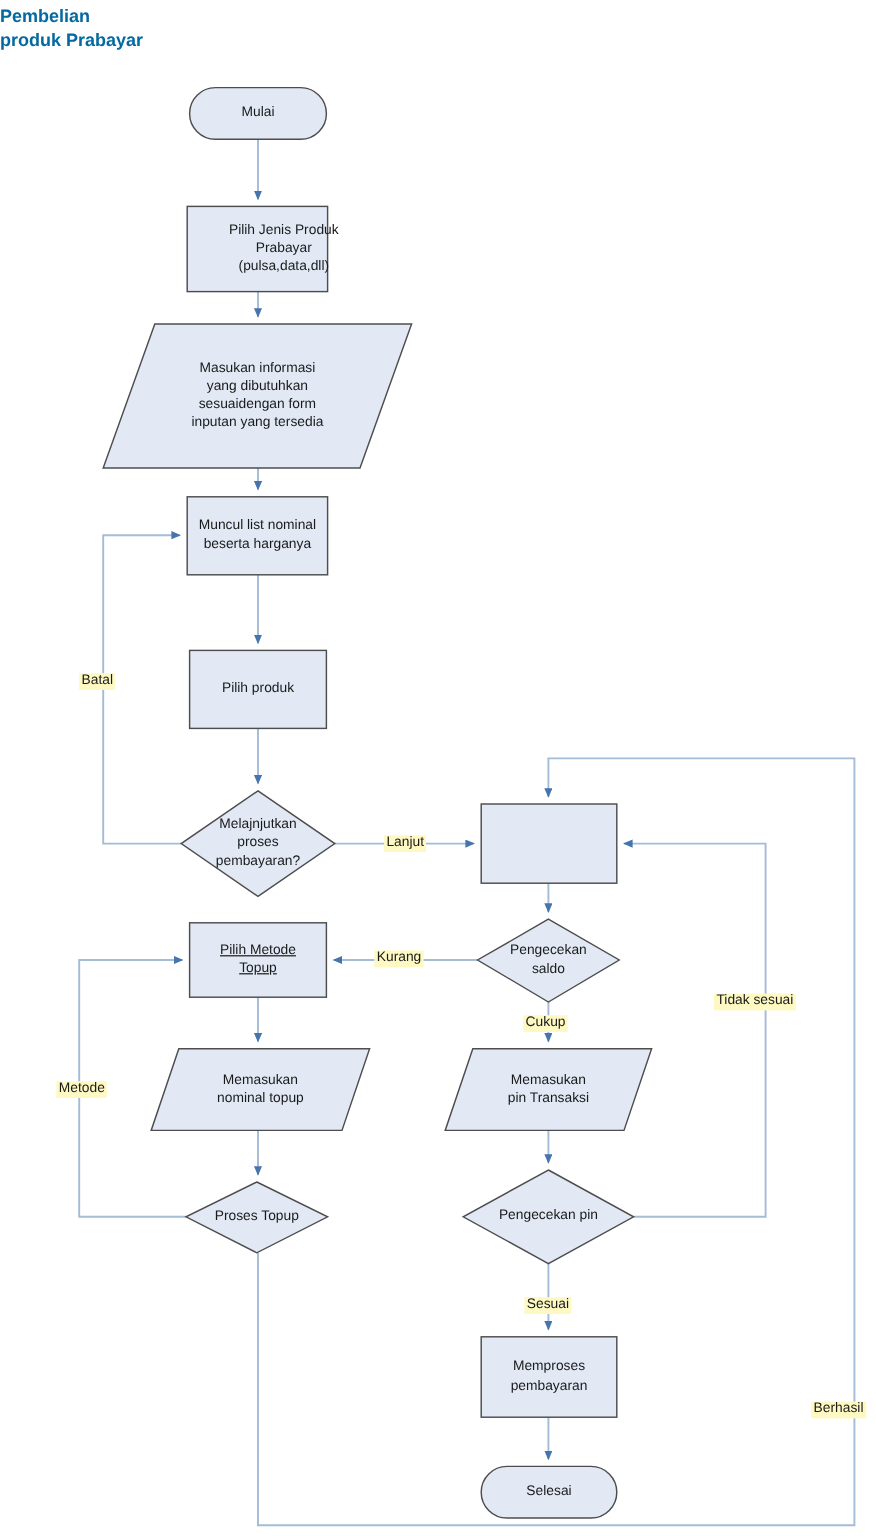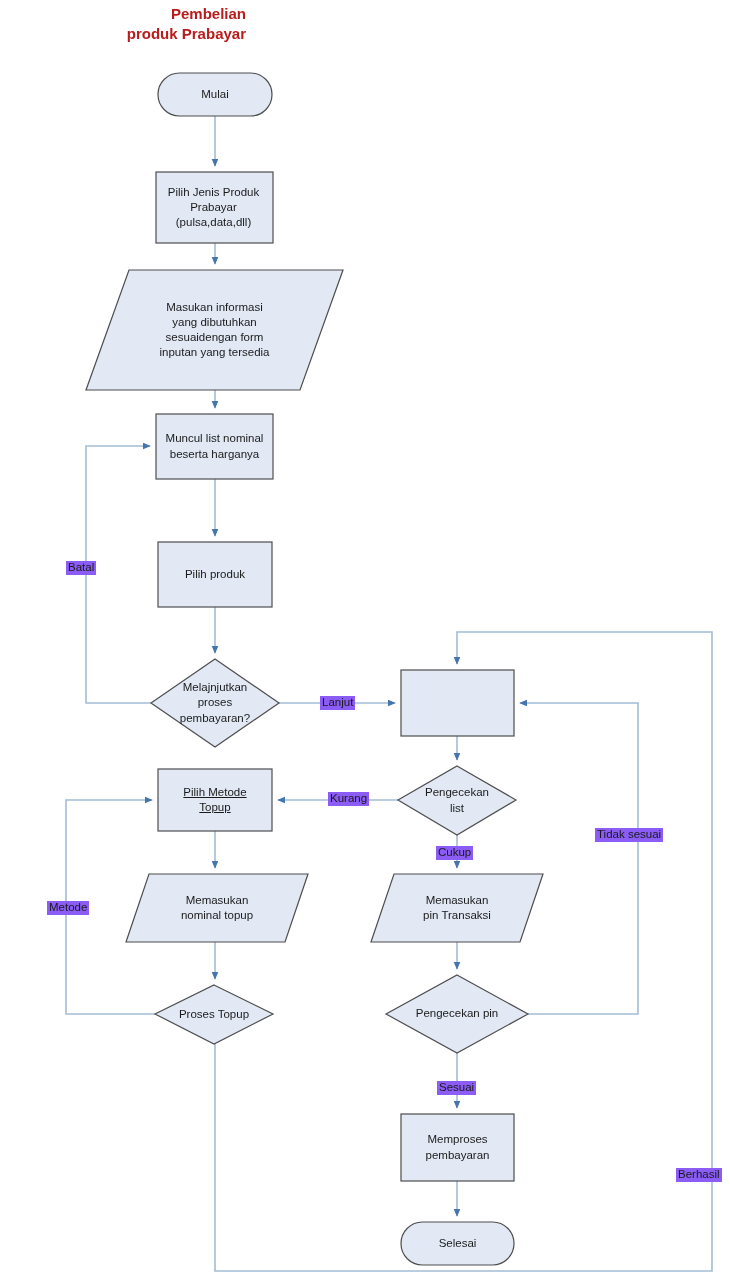--- a/index.html
+++ b/index.html
@@ -25,43 +25,42 @@
     width: 730px;
     height: 1280px;
   }
   .chart-title {
     position: absolute;
     left: 0px;
     top: 4px;
     width: 230px;
     font-size: 15px;
     font-weight: bold;
-    color: #b91c1c;
+    color: #0369a1;
     line-height: 1.35;
-    text-align: right;
+    text-align: left;
     white-space: pre-line;
-    padding-left: 16px;
   }
   .node-label {
     position: absolute;
     display: flex;
     align-items: center;
     justify-content: center;
     text-align: center;
     font-size: 11.5px;
     color: #1a1a1a;
     line-height: 1.32;
     white-space: pre-line;
     pointer-events: none;
   }
   .edge-label {
     position: absolute;
     font-size: 11.5px;
     color: #1a1a1a;
-    background: #8b5cf6;
+    background: #fef9c3;
     padding: 0 2px;
     white-space: nowrap;
     line-height: 1.2;
   }
 </style>
 </head>
 <body>
 
 <div id="canvas">
 
@@ -142,49 +141,49 @@
 
       <polygon points="457,975 528,1014 457,1053 386,1014"></polygon>
 
       <rect x="401" y="1114" width="113" height="67"></rect>
 
       <rect x="401" y="1222" width="113" height="43" rx="21.5" ry="21.5"></rect>
     </g>
   </svg>
 
   <div class="node-label" style="left:158px; top:73px;  width:114px; height:43px;">Mulai</div>
-  <div class="node-label" style="left:156px; top:172px; width:115px; height:71px;">Pilih Jenis Produk
+  <div class="node-label" style="left:156px; top:172px; width:115px; height:71px;padding-left:23px;">Pilih Jenis Produk
 Prabayar
 (pulsa,data,dll)</div>
   <div class="node-label" style="left:104px; top:270px; width:221px; height:120px;">Masukan informasi
 yang dibutuhkan
 sesuaidengan form
 inputan yang tersedia</div>
   <div class="node-label" style="left:153px; top:414px; width:123px; height:65px;">Muncul list nominal
 beserta harganya</div>
   <div class="node-label" style="left:158px; top:542px; width:114px; height:65px;">Pilih produk</div>
   <div class="node-label" style="left:151px; top:659px; width:128px; height:88px;">Melajnjutkan
 proses
 pembayaran?</div>
   <div class="node-label" style="left:398px; top:766px; width:118px; height:69px;">Pengecekan
-list</div>
+saldo</div>
   <div class="node-label" style="left:158px; top:769px; width:114px; height:62px;text-decoration:underline;">Pilih Metode
 Topup</div>
   <div class="node-label" style="left:126px; top:874px; width:182px; height:68px;">Memasukan
 nominal topup</div>
   <div class="node-label" style="left:371px; top:874px; width:172px; height:68px;">Memasukan
 pin Transaksi</div>
   <div class="node-label" style="left:155px; top:985px; width:118px; height:59px;">Proses Topup</div>
   <div class="node-label" style="left:386px; top:975px; width:142px; height:78px;">Pengecekan pin</div>
   <div class="node-label" style="left:401px; top:1114px; width:113px; height:67px;">Memproses
 pembayaran</div>
   <div class="node-label" style="left:401px; top:1222px; width:113px; height:43px;">Selesai</div>
 
   <div class="edge-label" style="left:66px;  top:561px;">Batal</div>
   <div class="edge-label" style="left:320px; top:696px;text-align:center;">Lanjut</div>
-  <div class="edge-label" style="left:328px; top:792px;">Kurang</div>
+  <div class="edge-label" style="left:312px; top:792px;">Kurang</div>
   <div class="edge-label" style="left:436px; top:846px;">Cukup</div>
   <div class="edge-label" style="left:595px; top:828px;">Tidak sesuai</div>
   <div class="edge-label" style="left:47px;  top:901px;">Metode</div>
   <div class="edge-label" style="left:437px; top:1081px;">Sesuai</div>
   <div class="edge-label" style="left:676px; top:1168px;">Berhasil</div>
 
 </div>
 
 </body></html>

